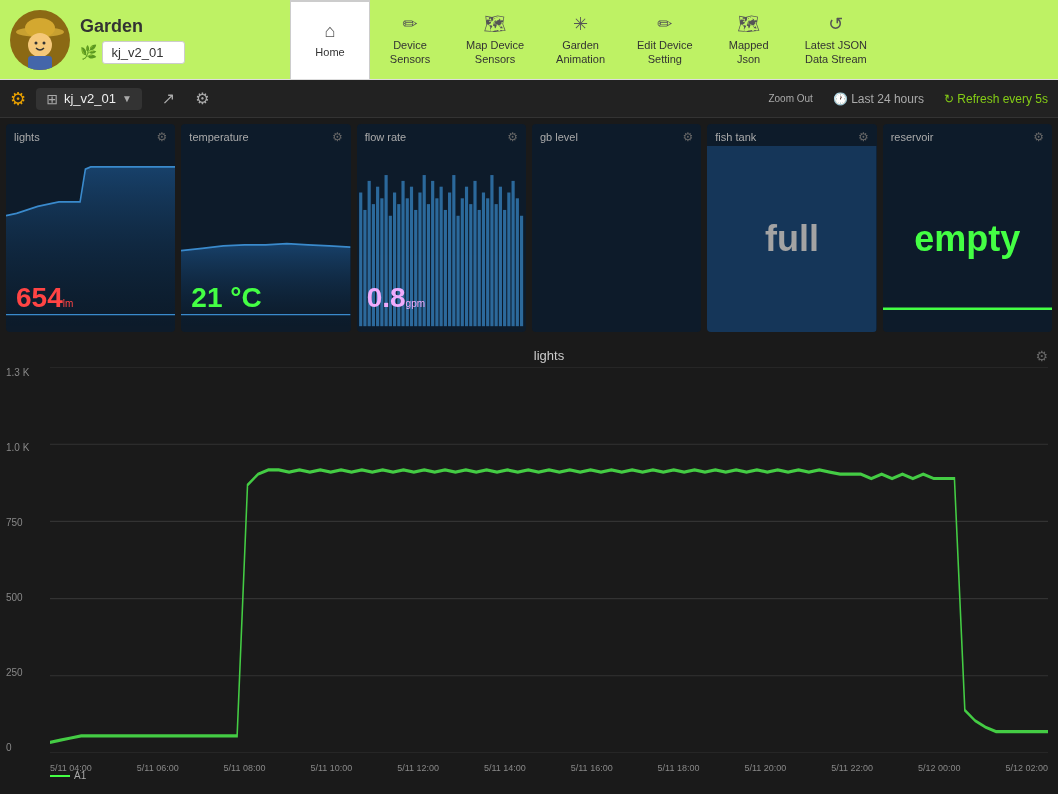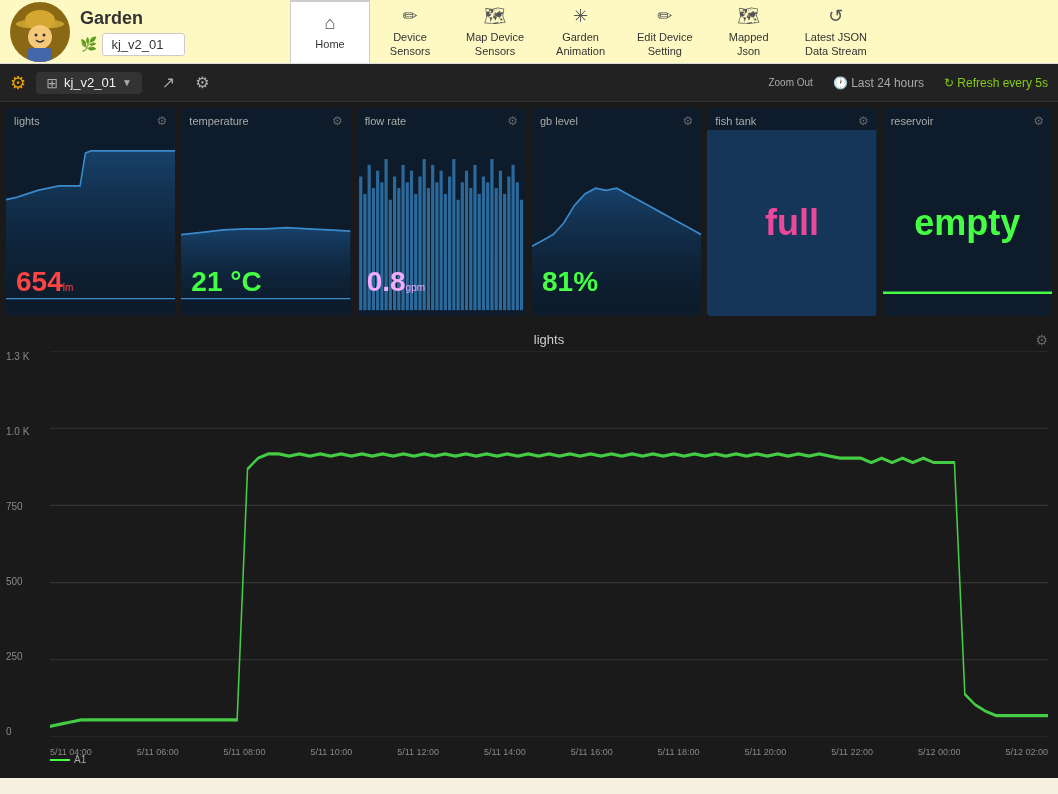--- a/index.html
+++ b/index.html
@@ -1,23 +1,23 @@
 <!DOCTYPE html>
 <html><head>
   <meta charset="utf-8">
   <style>
     * { box-sizing: border-box; margin: 0; padding: 0; }
     body { font-family: Arial, sans-serif; background: #f5f0e0; width: 1058px; height: 794px; overflow: hidden; }
 
     
     .top-bar {
-      background: #fef9c3;
+      background: #bef264;
       display: flex;
       align-items: stretch;
-      height: 64px;
+      height: 80px;
       border-bottom: 1px solid #ddd;
       padding: 0 10px;
     }
     .logo-section {
       display: flex;
       align-items: center;
       gap: 10px;
       min-width: 280px;
     }
     .avatar {
@@ -286,21 +286,21 @@
     .legend-line {
       width: 20px;
       height: 2px;
       background: #44ff44;
     }
 
     
     .fishtank-value {
       font-size: 36px;
       font-weight: bold;
-      color: #ec4899;
+      color: #a3a3a3;
       position: absolute;
       top: 50%;
       left: 50%;
       transform: translate(-50%, -50%);
       z-index: 2;
     }
     .reservoir-value {
       font-size: 36px;
       font-weight: bold;
       color: #44ff44;
@@ -500,29 +500,20 @@
           <span>0.8</span><span class="sensor-unit">gpm</span>
         </div>
       </div>
     </div>
 
     <div class="sensor-card">
       <div class="sensor-card-header">
         <span class="sensor-name">gb level</span>
         <span class="sensor-settings-icon">⚙</span>
       </div>
-      <div class="sensor-chart-area">
-        <svg class="chart-svg" viewBox="0 0 160 160" preserveAspectRatio="none">
-          <polygon points="0,155 0,100 10,95 20,90 30,80 40,65 50,55 60,50 70,52 80,50 90,55 100,60 110,65 120,70 130,75 140,80 150,85 160,90 160,155" fill="url(#blueGrad)"></polygon>
-          <polyline points="0,100 10,95 20,90 30,80 40,65 50,55 60,50 70,52 80,50 90,55 100,60 110,65 120,70 130,75 140,80 150,85 160,90" fill="none" stroke="#3a8acc" stroke-width="1.5"></polyline>
-        </svg>
-        <div class="sensor-value green">
-          <span>81%</span>
-        </div>
-      </div>
     </div>
 
     <div class="sensor-card">
       <div class="sensor-card-header">
         <span class="sensor-name">fish tank</span>
         <span class="sensor-settings-icon">⚙</span>
       </div>
       <div class="sensor-chart-area">
         <svg class="chart-svg" viewBox="0 0 160 160" preserveAspectRatio="none">
           <rect x="0" y="0" width="160" height="160" fill="#1a4a7a" opacity="0.6"></rect>

